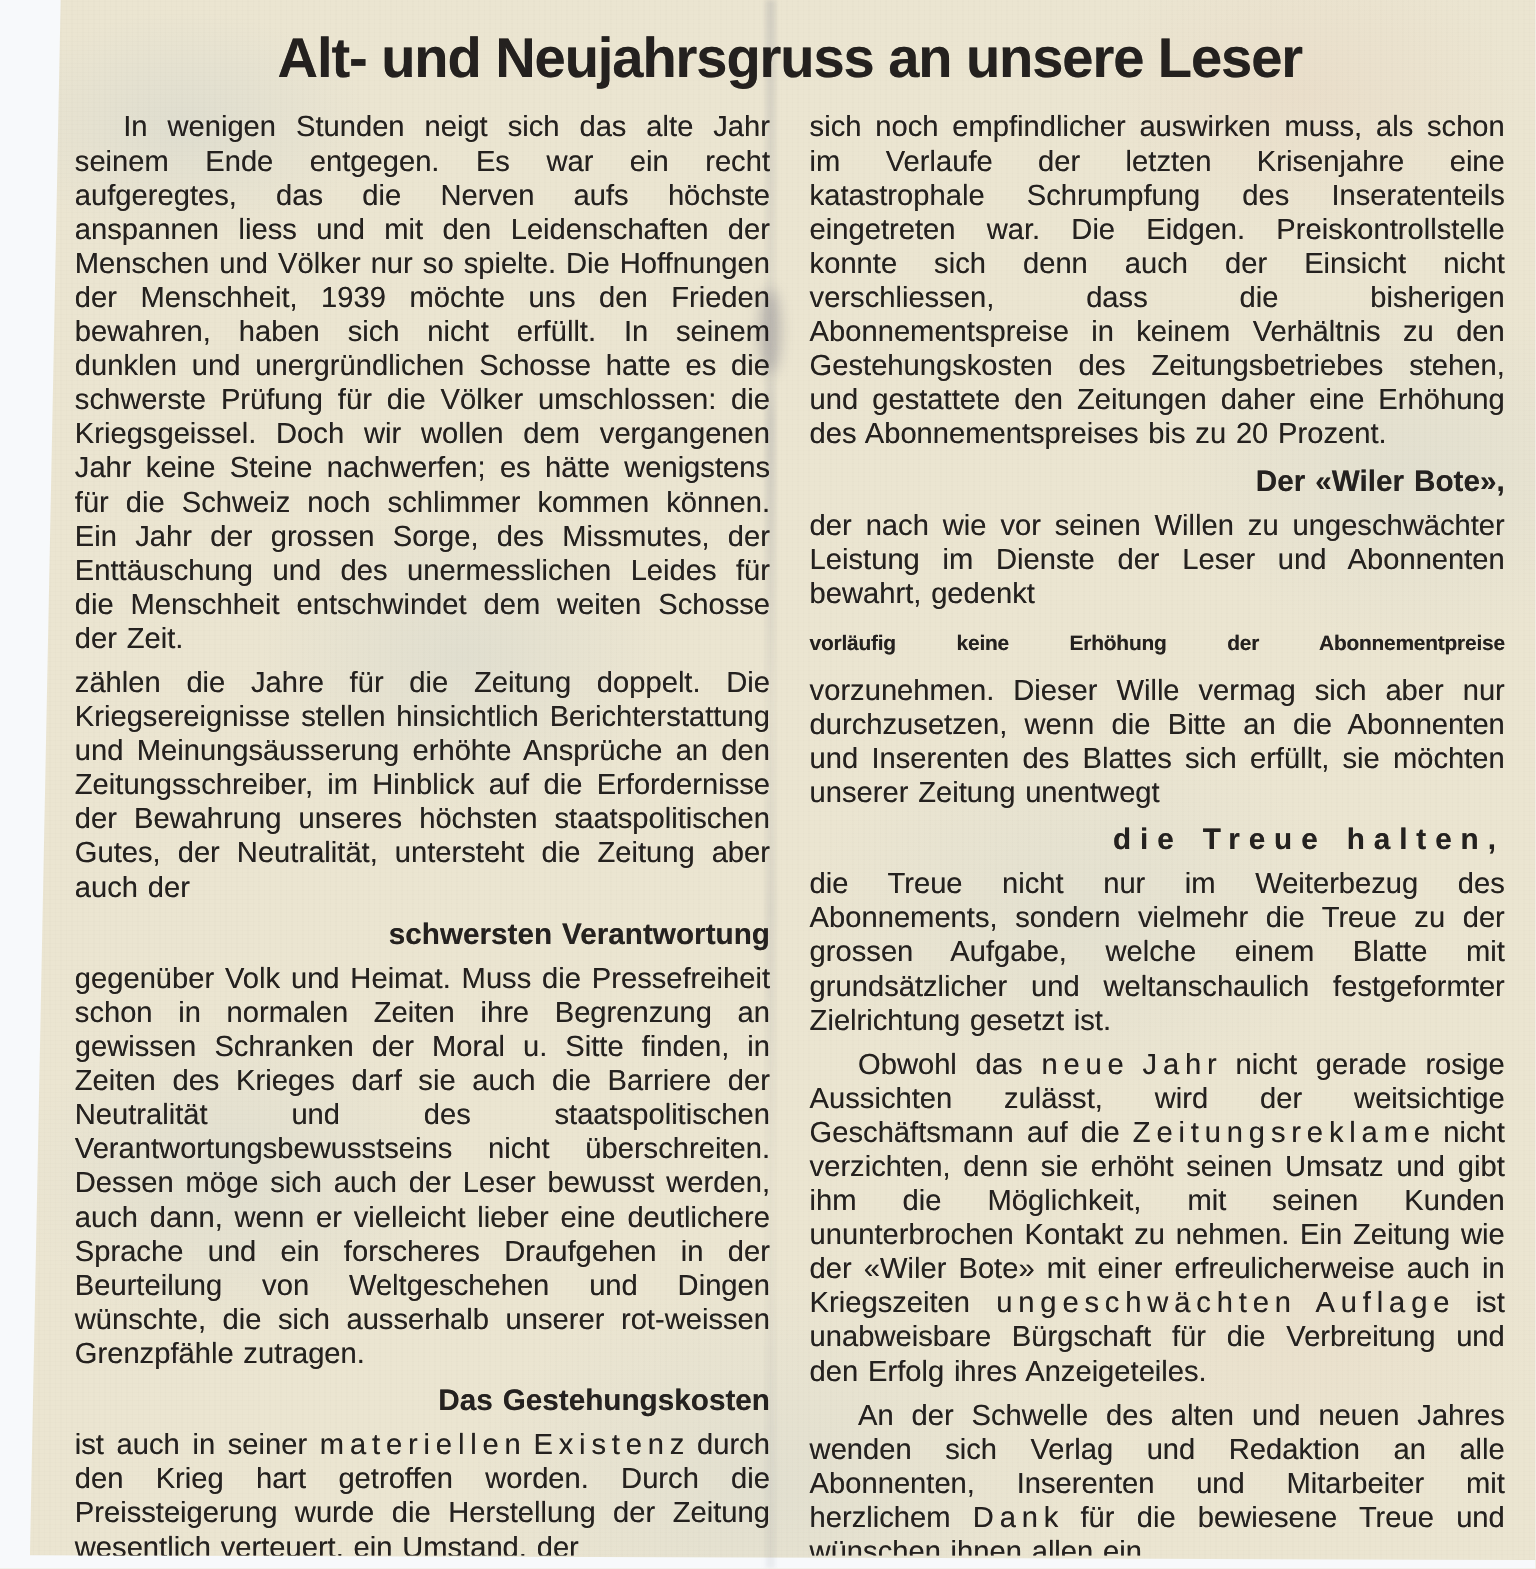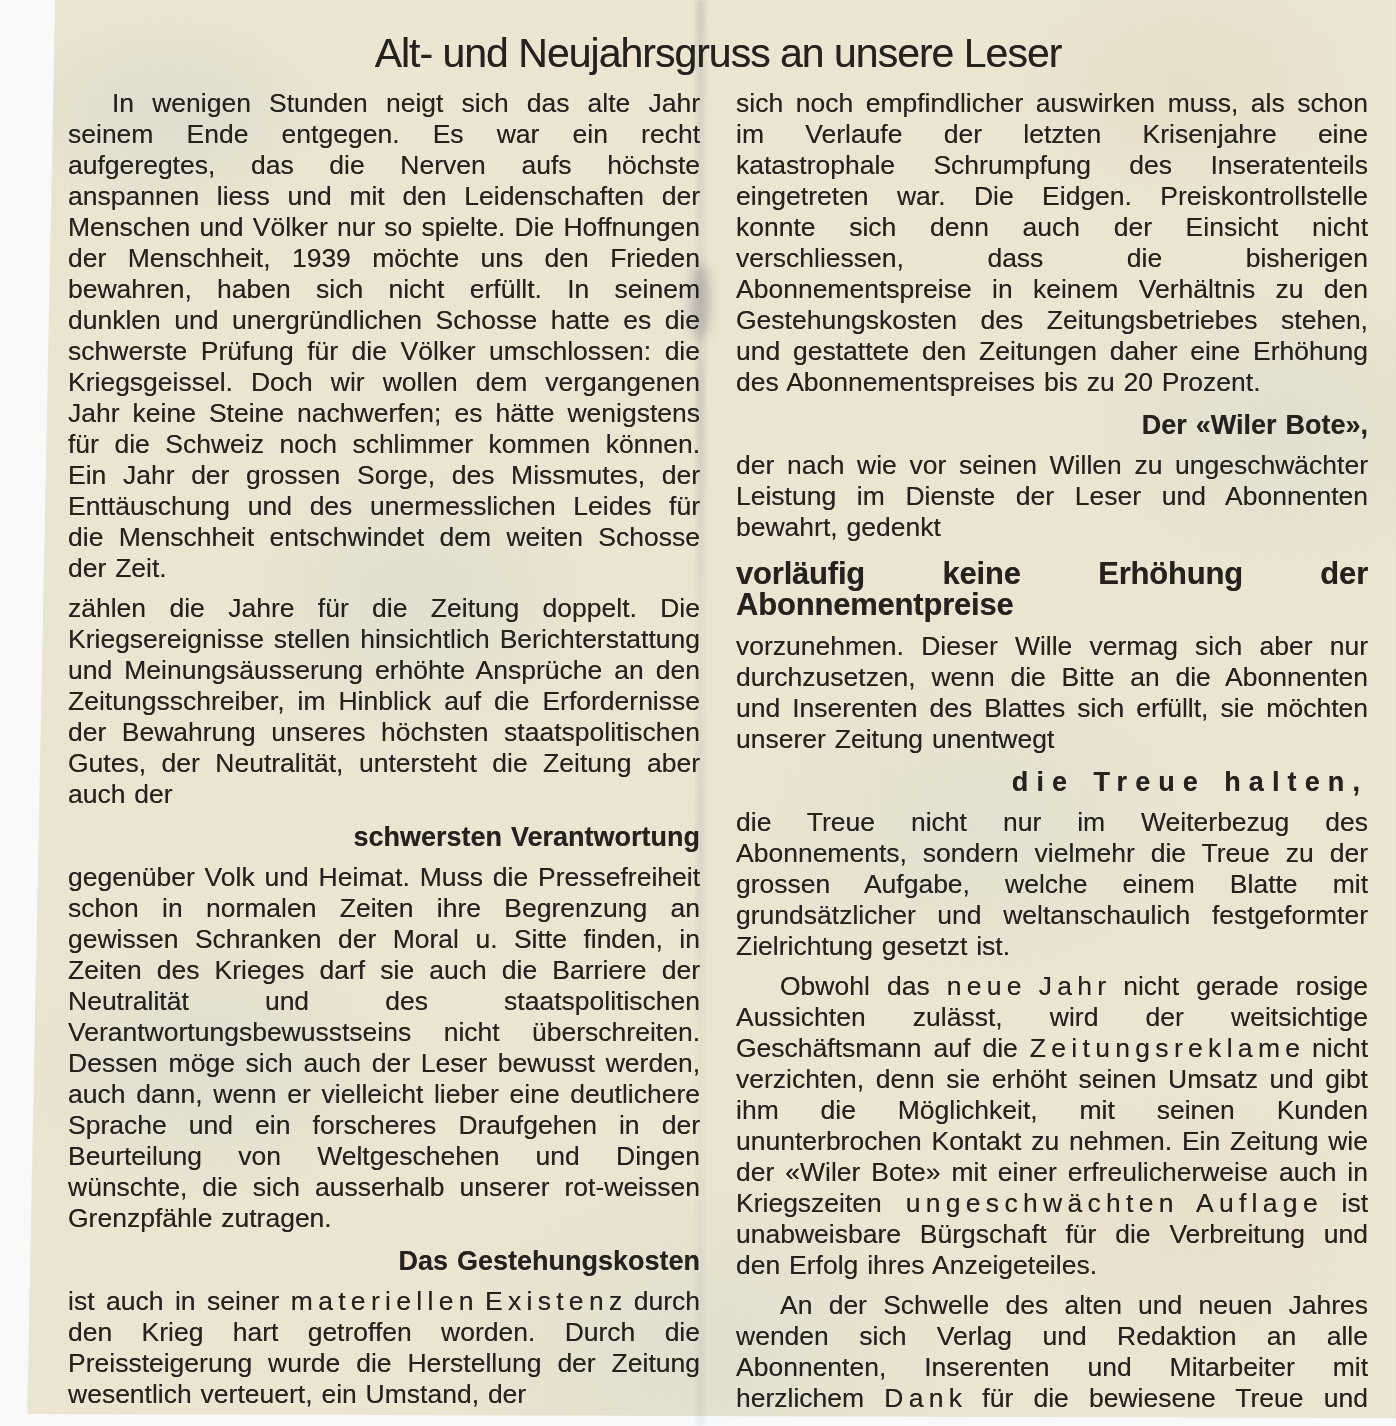--- a/index.html
+++ b/index.html
@@ -47,39 +47,39 @@
     background:rgba(62,62,88,.26);border-radius:50%;filter:blur(6px);
   }
   
   .content{
     position:absolute;left:58px;top:0;right:10px;bottom:12px;
     padding:8px 18px 0 10px;
     color:#24211f;overflow:hidden;
     text-shadow:0 0 .5px rgba(36,33,31,.55);
   }
   .title{
-    text-align:center;font-weight:normal;
-    font-size:41px;line-height:62px;letter-spacing:-1px;
-    margin:14px 0 4px;
+    text-align:center;font-weight:bold;
+    font-size:51px;line-height:62px;letter-spacing:-1px;
+    margin:14px 0 16px;
   }
   .cols{display:flex;gap:36px;}
   .col{
     flex:1 1 0;min-width:0;
     font-size:26.5px;line-height:31px;
     text-align:justify;word-spacing:1.5px;
     hyphens:auto;
   }
   .col p{margin:0 0 9px;}
   .col p.indent{text-indent:44px;}
   .h{
     font-weight:bold;text-align:right;
     margin:12px 0 9px;font-size:27px;
   }
   .h-full{
-    font-weight:bold;font-size:31px;letter-spacing:-.2px;
+    font-weight:bold;font-size:19px;letter-spacing:-.2px;
     text-align:justify;text-align-last:justify;
     margin:15px 0 11px;
   }
   .h-sperr{letter-spacing:.30em;word-spacing:.10em;}
 </style>
 </head>
 <body>
 
 <div class="paper"></div>
 <div class="fold-crease"></div>

